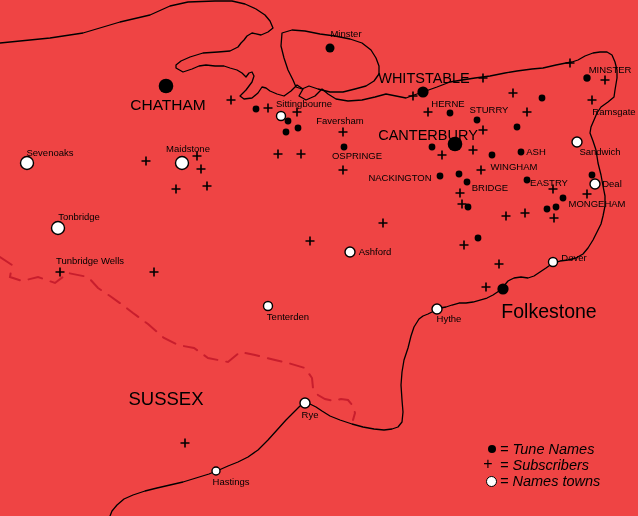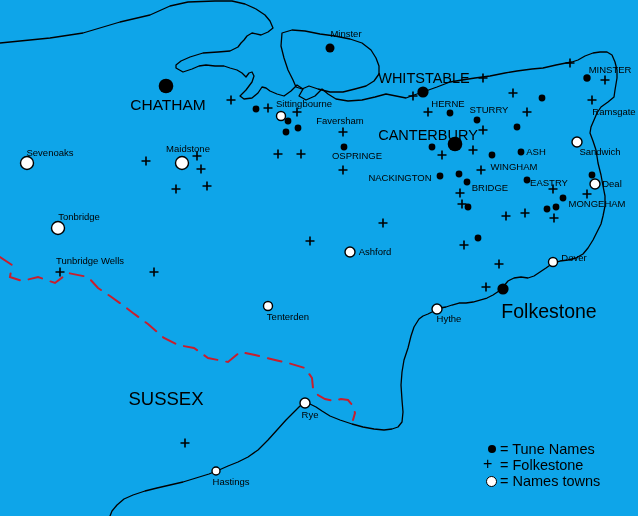--- a/index.html
+++ b/index.html
@@ -1,21 +1,21 @@
 <!DOCTYPE html>
 <html><head>
 <meta charset="utf-8">
 <style>
   html,body{margin:0;padding:0;background:#fff;}
-  #stage{position:relative;width:638px;height:516px;background:#0ea5e9;overflow:hidden;
+  #stage{position:relative;width:638px;height:516px;background:#ef4444;overflow:hidden;
          font-family:"Liberation Sans", sans-serif;}
   #map-svg{position:absolute;left:0;top:0;}
   .coast{fill:none;stroke:#000;stroke-width:1.3;stroke-linejoin:round;stroke-linecap:round;}
   .boundary{fill:none;stroke-width:2;stroke-dasharray:14 9;stroke-linecap:round;}
-  #legend{position:absolute;left:483px;top:441px;}
+  #legend{position:absolute;left:483px;top:441px;font-style:italic;}
   .legend-row{display:flex;align-items:center;height:16px;}
   .legend-sym{width:17px;display:flex;justify-content:center;align-items:center;}
   .legend-text{font-size:14.5px;color:#000;white-space:nowrap;}
   .sym-dot{width:8px;height:8px;border-radius:50%;background:#000;display:inline-block;}
   .sym-plus{font-size:16px;font-weight:400;line-height:1;display:inline-block;transform:translateY(-1px);}
   .sym-circle{width:9px;height:9px;border-radius:50%;border:1.4px solid #000;background:#fff;display:inline-block;}
 </style>
 </head>
 <body>
 
@@ -165,21 +165,21 @@
 
   <div id="legend">
     <div class="legend-row">
       <span class="legend-sym">
           <span class="sym-dot"></span>
         </span>
       <span class="legend-text">= Tune Names</span>
     </div>
     <div class="legend-row">
       <span class="legend-sym sym-plus">+</span>
-      <span class="legend-text">= Folkestone</span>
+      <span class="legend-text">= Subscribers</span>
     </div>
     <div class="legend-row">
       <span class="legend-sym">
           <span class="sym-circle"></span>
         </span>
       <span class="legend-text">= Names towns</span>
     </div>
   </div>
 </div>
 

